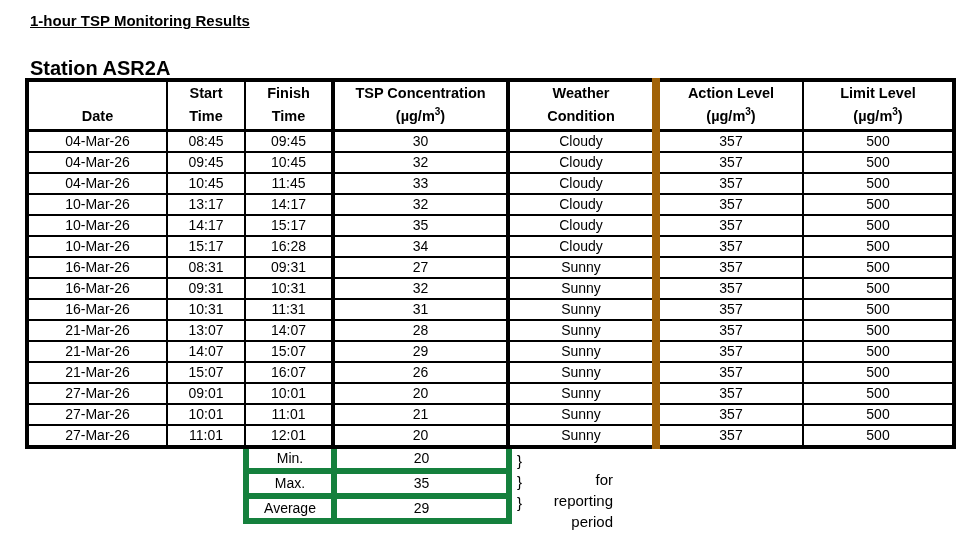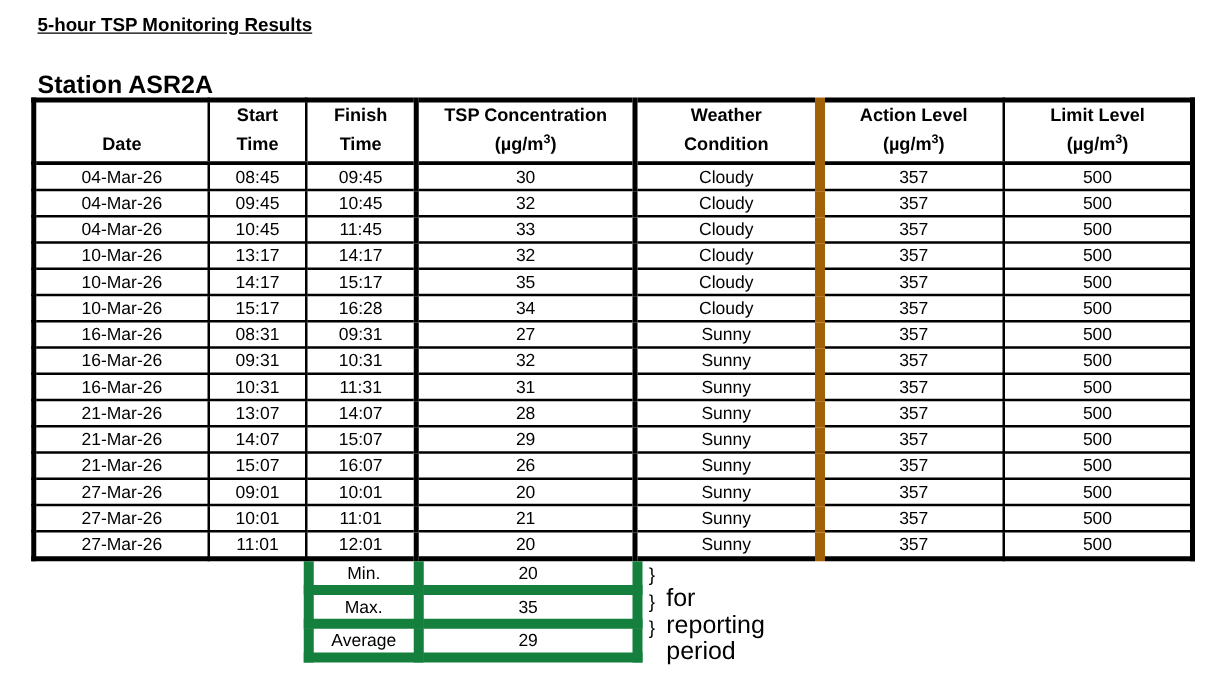--- a/index.html
+++ b/index.html
@@ -39,37 +39,37 @@
 
   .hl { line-height: 23px; }
   .sup { vertical-align: super; font-size: 10px; line-height: 0; }
 
   .summary-area { display: flex; align-items: flex-start; margin-left: 218px; }
   table.summary {
     border-collapse: collapse; table-layout: fixed;
     border: 4px solid #000; border-top: none;
   }
   table.summary td {
-    border: 8px solid #15803d; padding: 0; text-align: center;
+    border: 6px solid #15803d; padding: 0; text-align: center;
     height: 19px; font-size: 14px; line-height: 19px; white-space: nowrap;
   }
   table.summary tr:first-child td { border-top: none; }
   table.summary td:nth-child(2) { border-left: 4px solid #000; }
 
   .braces { padding-top: 1px; margin-left: 5px; }
   .brace-row { height: 21px; display: flex; align-items: center; }
   .brace { font-size: 15px; width: 14px; }
-  .note { width: 82px; text-align: left; font-size: 20px; margin-top: 38px; }
+  .note { width: 82px; text-align: right; font-size: 15px; margin-top: 38px; }
 </style>
 </head>
 <body>
 
 <div class="page">
 
-  <div class="title">5-hour TSP Monitoring Results</div>
+  <div class="title">1-hour TSP Monitoring Results</div>
   <div class="station">Station ASR2A</div>
 
   <div class="tbl-wrap">
     <table class="main">
       <colgroup>
         <col style="width:140px">
           <col style="width:78px">
           <col style="width:88px">
         <col style="width:175px">
           <col style="width:148px">

